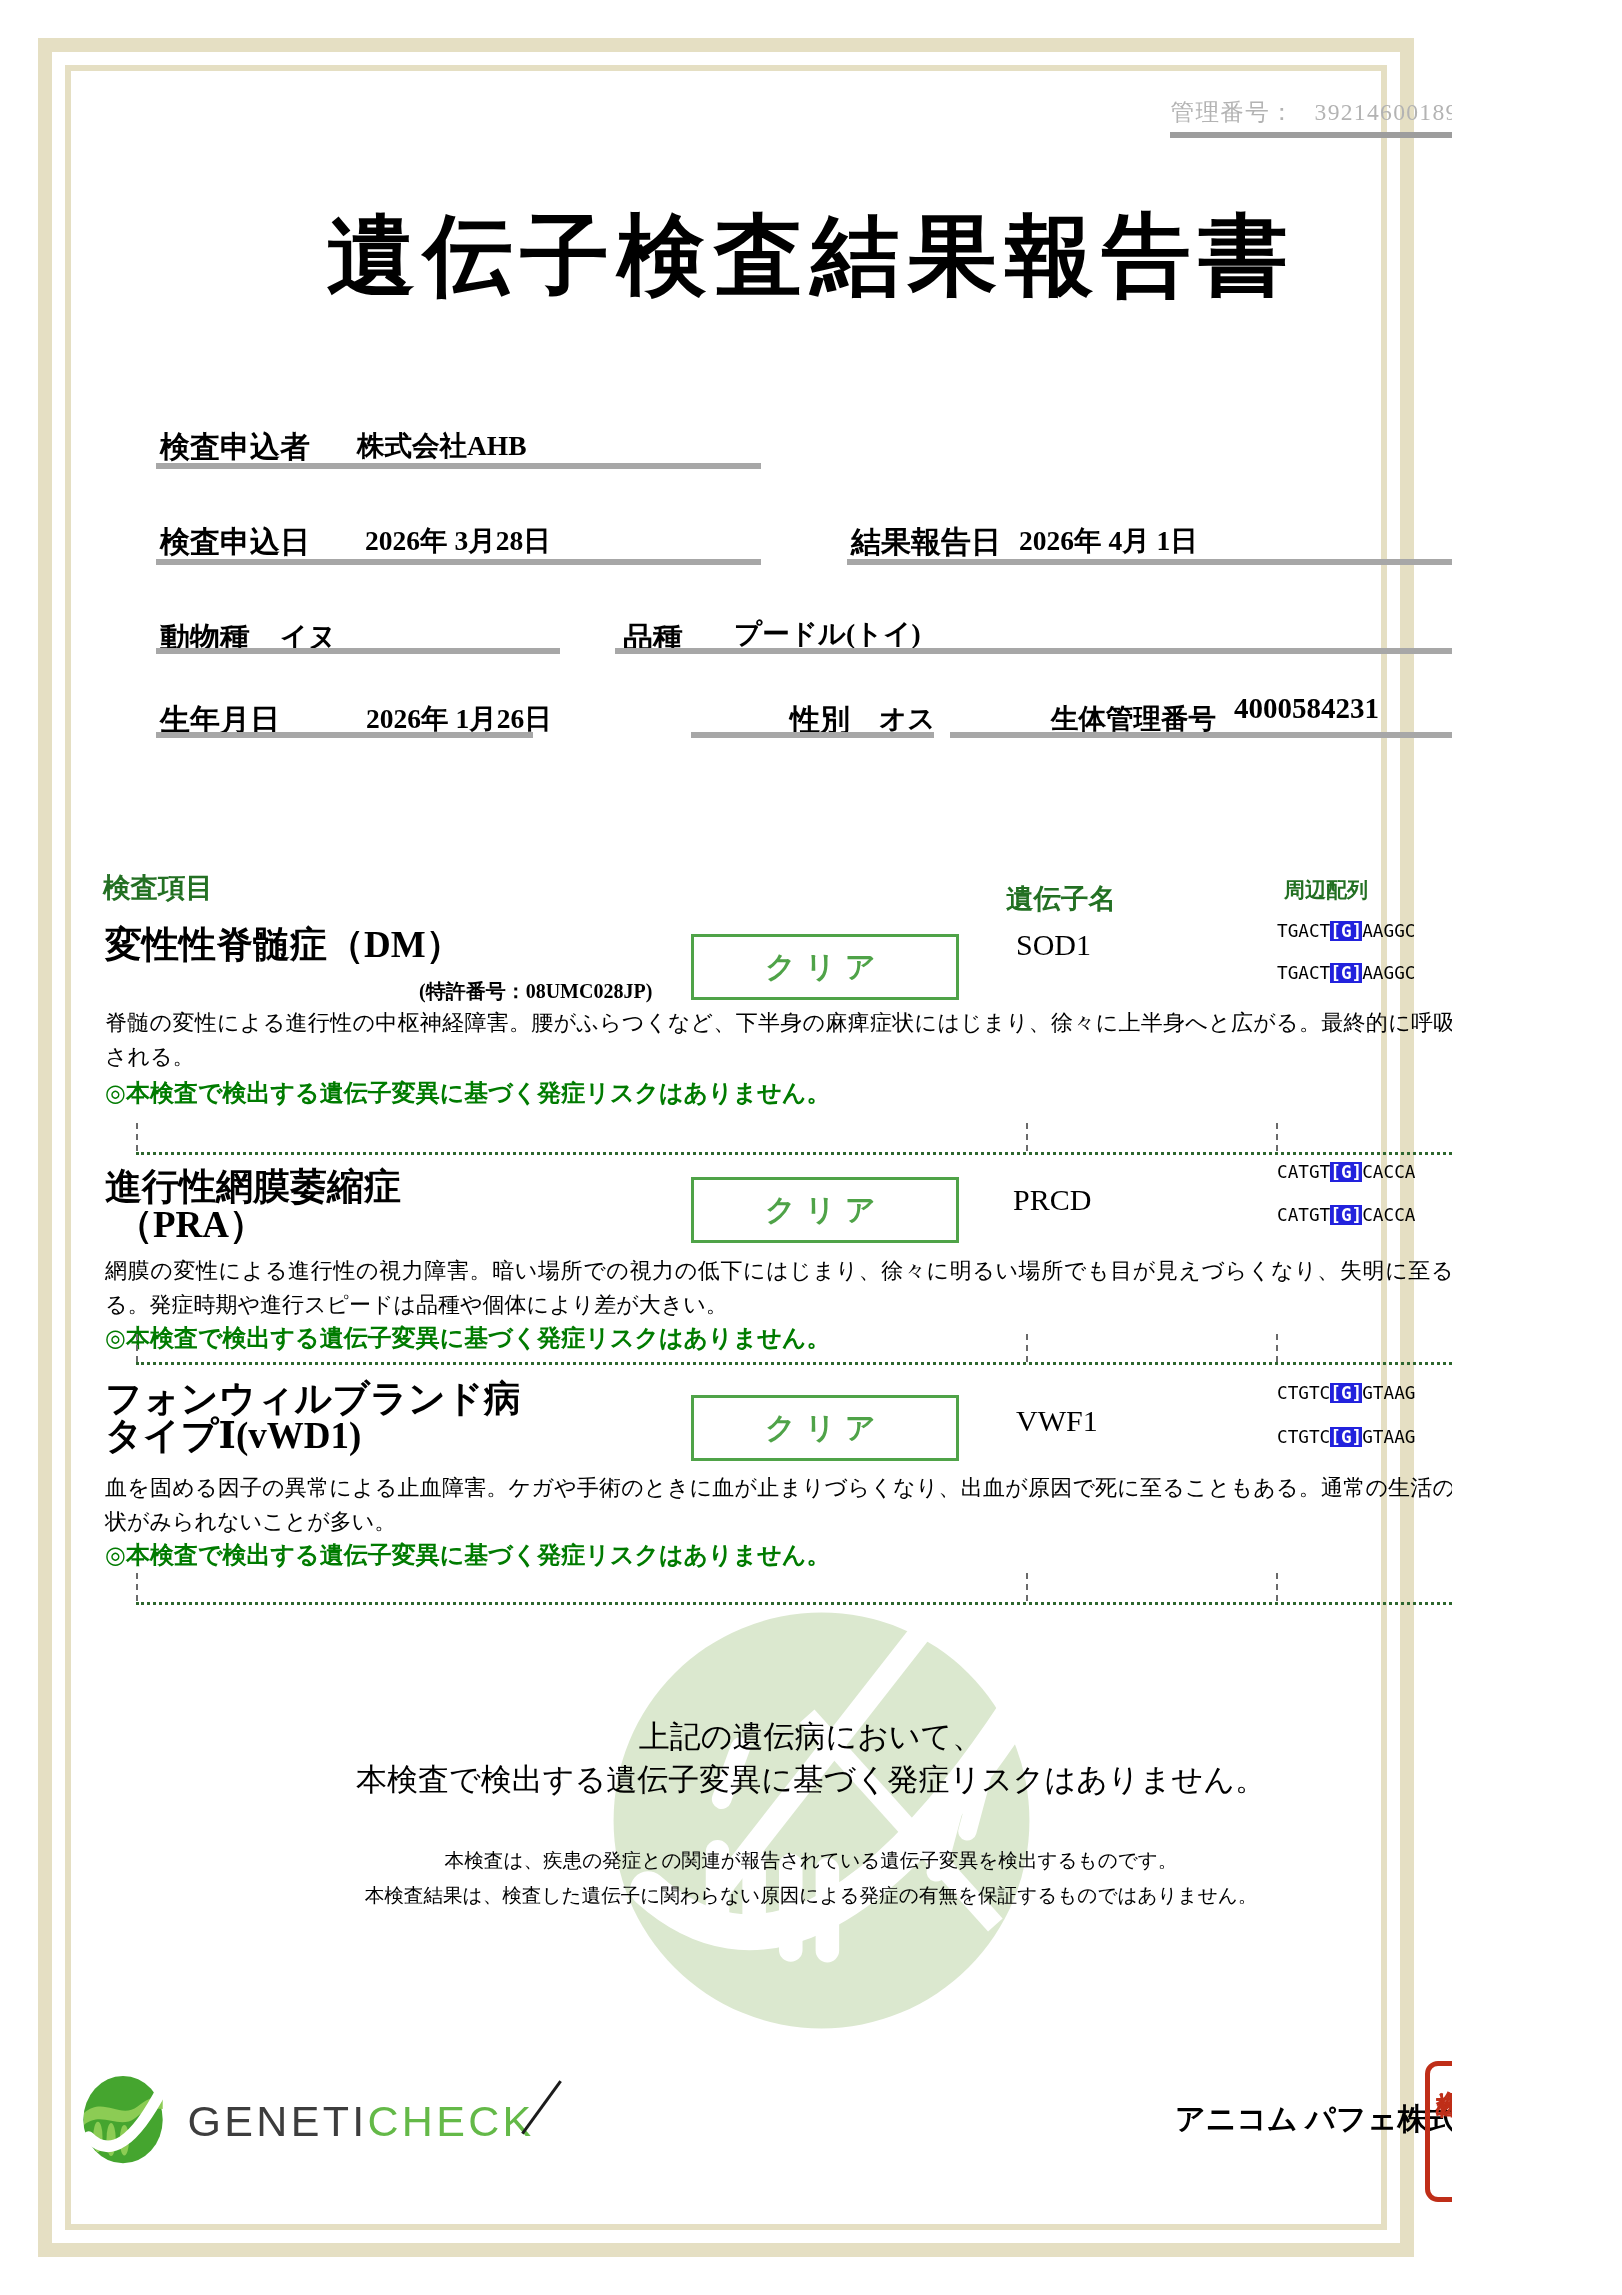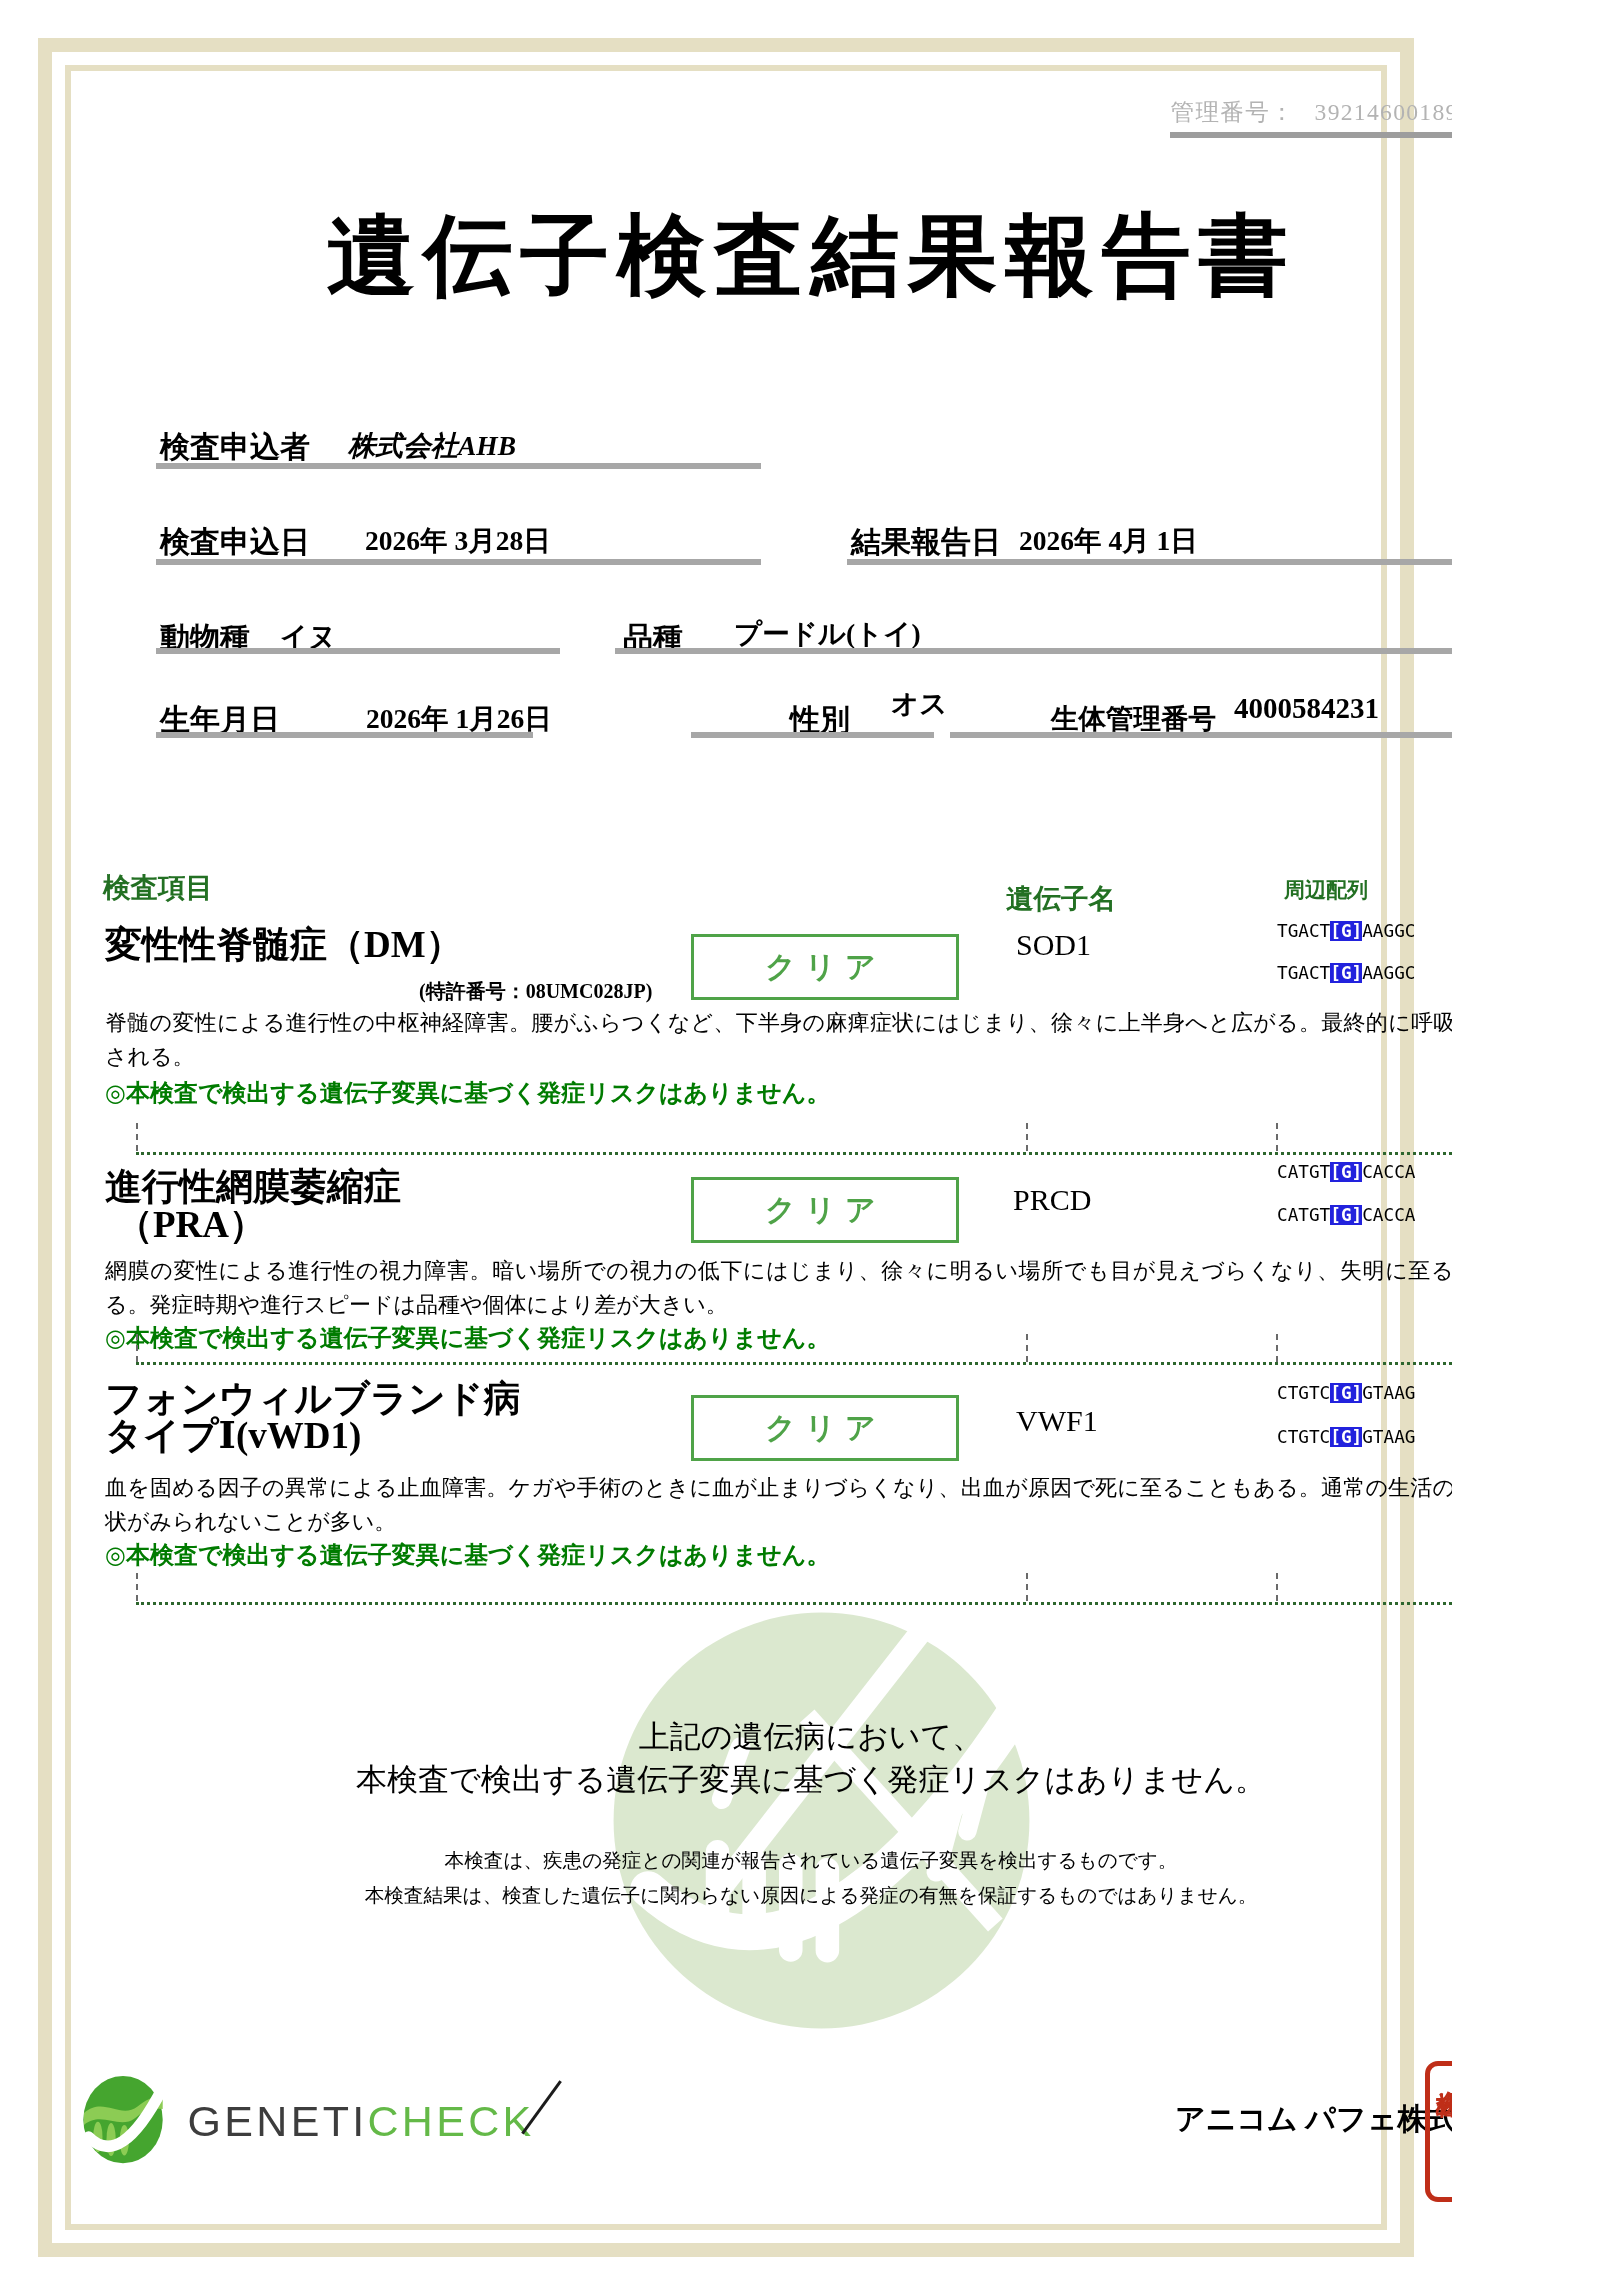--- a/index.html
+++ b/index.html
@@ -87,41 +87,41 @@
   </svg>
 
   <div class="mgmt overlay abs">
     <span class="lbl">管理番号：</span><span>392146001898441</span>
   </div>
   <div class="mgmt-bar"></div>
 
   <div class="title">遺伝子検査結果報告書</div>
 
   <div class="flabel" style="left:160px;top:427px;">検査申込者</div>
-  <div class="fvalue" style="left:348px;top:428px;font-style:italic;">株式会社AHB</div>
+  <div class="fvalue" style="left:357px;top:428px;">株式会社AHB</div>
   <div class="uline" style="left:156px;top:463px;width:605px;"></div>
 
   <div class="flabel" style="left:160px;top:522px;">検査申込日</div>
   <div class="fvalue" style="left:365px;top:523px;">2026年 3月28日</div>
   <div class="uline" style="left:156px;top:559px;width:605px;"></div>
   <div class="flabel" style="left:851px;top:522px;">結果報告日</div>
   <div class="fvalue" style="left:1019px;top:523px;">2026年 4月 1日</div>
   <div class="uline" style="left:847px;top:559px;width:633px;"></div>
 
   <div class="flabel" style="left:160px;top:618px;">動物種</div>
   <div class="fvalue" style="left:280px;top:619px;">イヌ</div>
   <div class="flabel" style="left:623px;top:618px;">品種</div>
   <div class="fvalue" style="left:734px;top:616px;">プードル(トイ)</div>
   <div class="uline" style="left:156px;top:648px;width:404px;"></div>
   <div class="uline" style="left:615px;top:648px;width:885px;"></div>
 
   <div class="flabel" style="left:160px;top:700px;">生年月日</div>
   <div class="fvalue" style="left:366px;top:701px;">2026年 1月26日</div>
   <div class="flabel" style="left:790px;top:700px;">性別</div>
-  <div class="fvalue" style="left:879px;top:686px;margin-left:12px;">オス</div>
+  <div class="fvalue" style="left:879px;top:701px;">オス</div>
   <div class="flabel" style="left:1051px;top:701px;font-size:27.5px;">生体管理番号</div>
   <div class="fvalue" style="left:1234px;top:692px;font-size:29px;">4000584231</div>
   <div class="uline" style="left:156px;top:732px;width:377px;"></div>
   <div class="uline" style="left:691px;top:732px;width:243px;"></div>
   <div class="uline" style="left:950px;top:732px;width:550px;"></div>
 
   <div class="shead" style="left:103px;top:870px;">検査項目</div>
   <div class="shead" style="left:1006px;top:881px;">遺伝子名</div>
   <div class="shead" style="left:1284px;top:876px;font-size:21px;">周辺配列</div>
 

